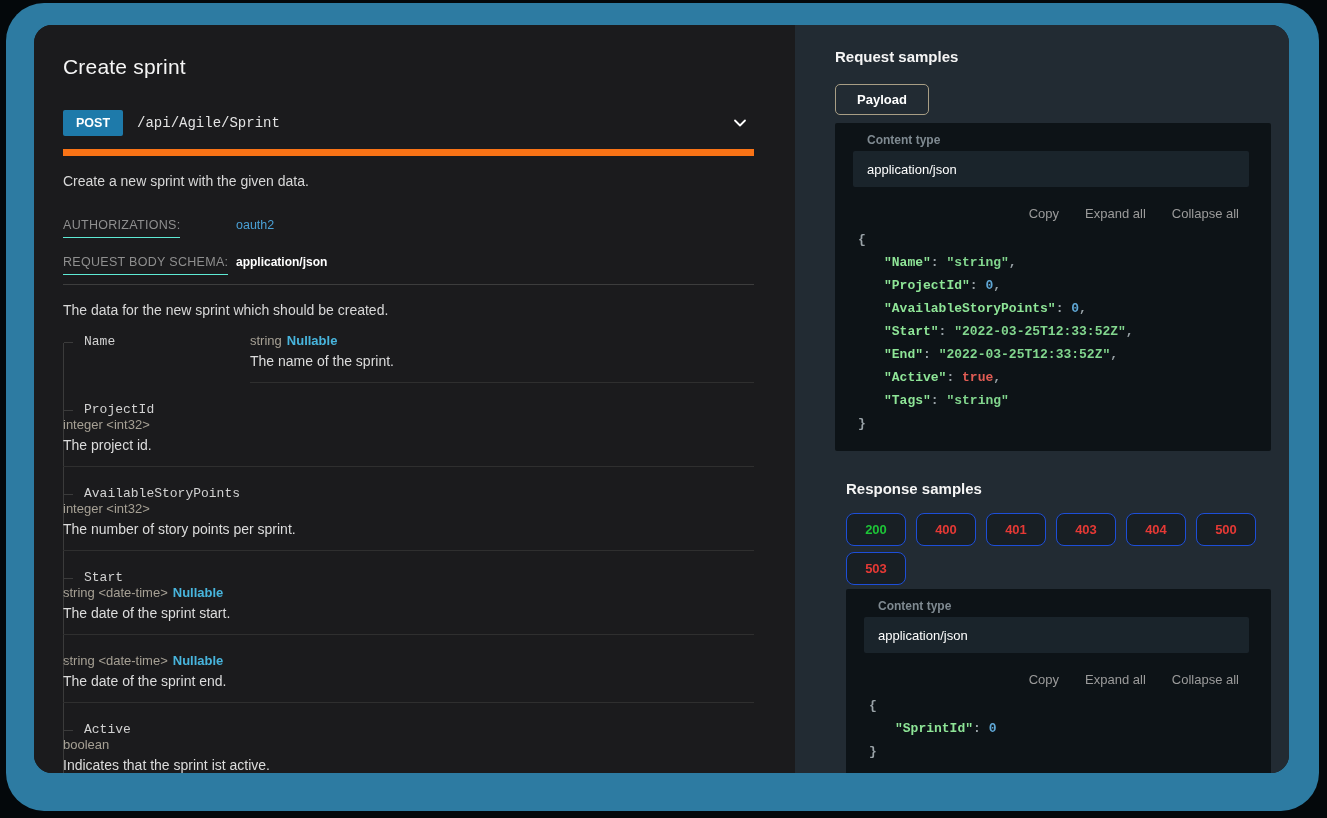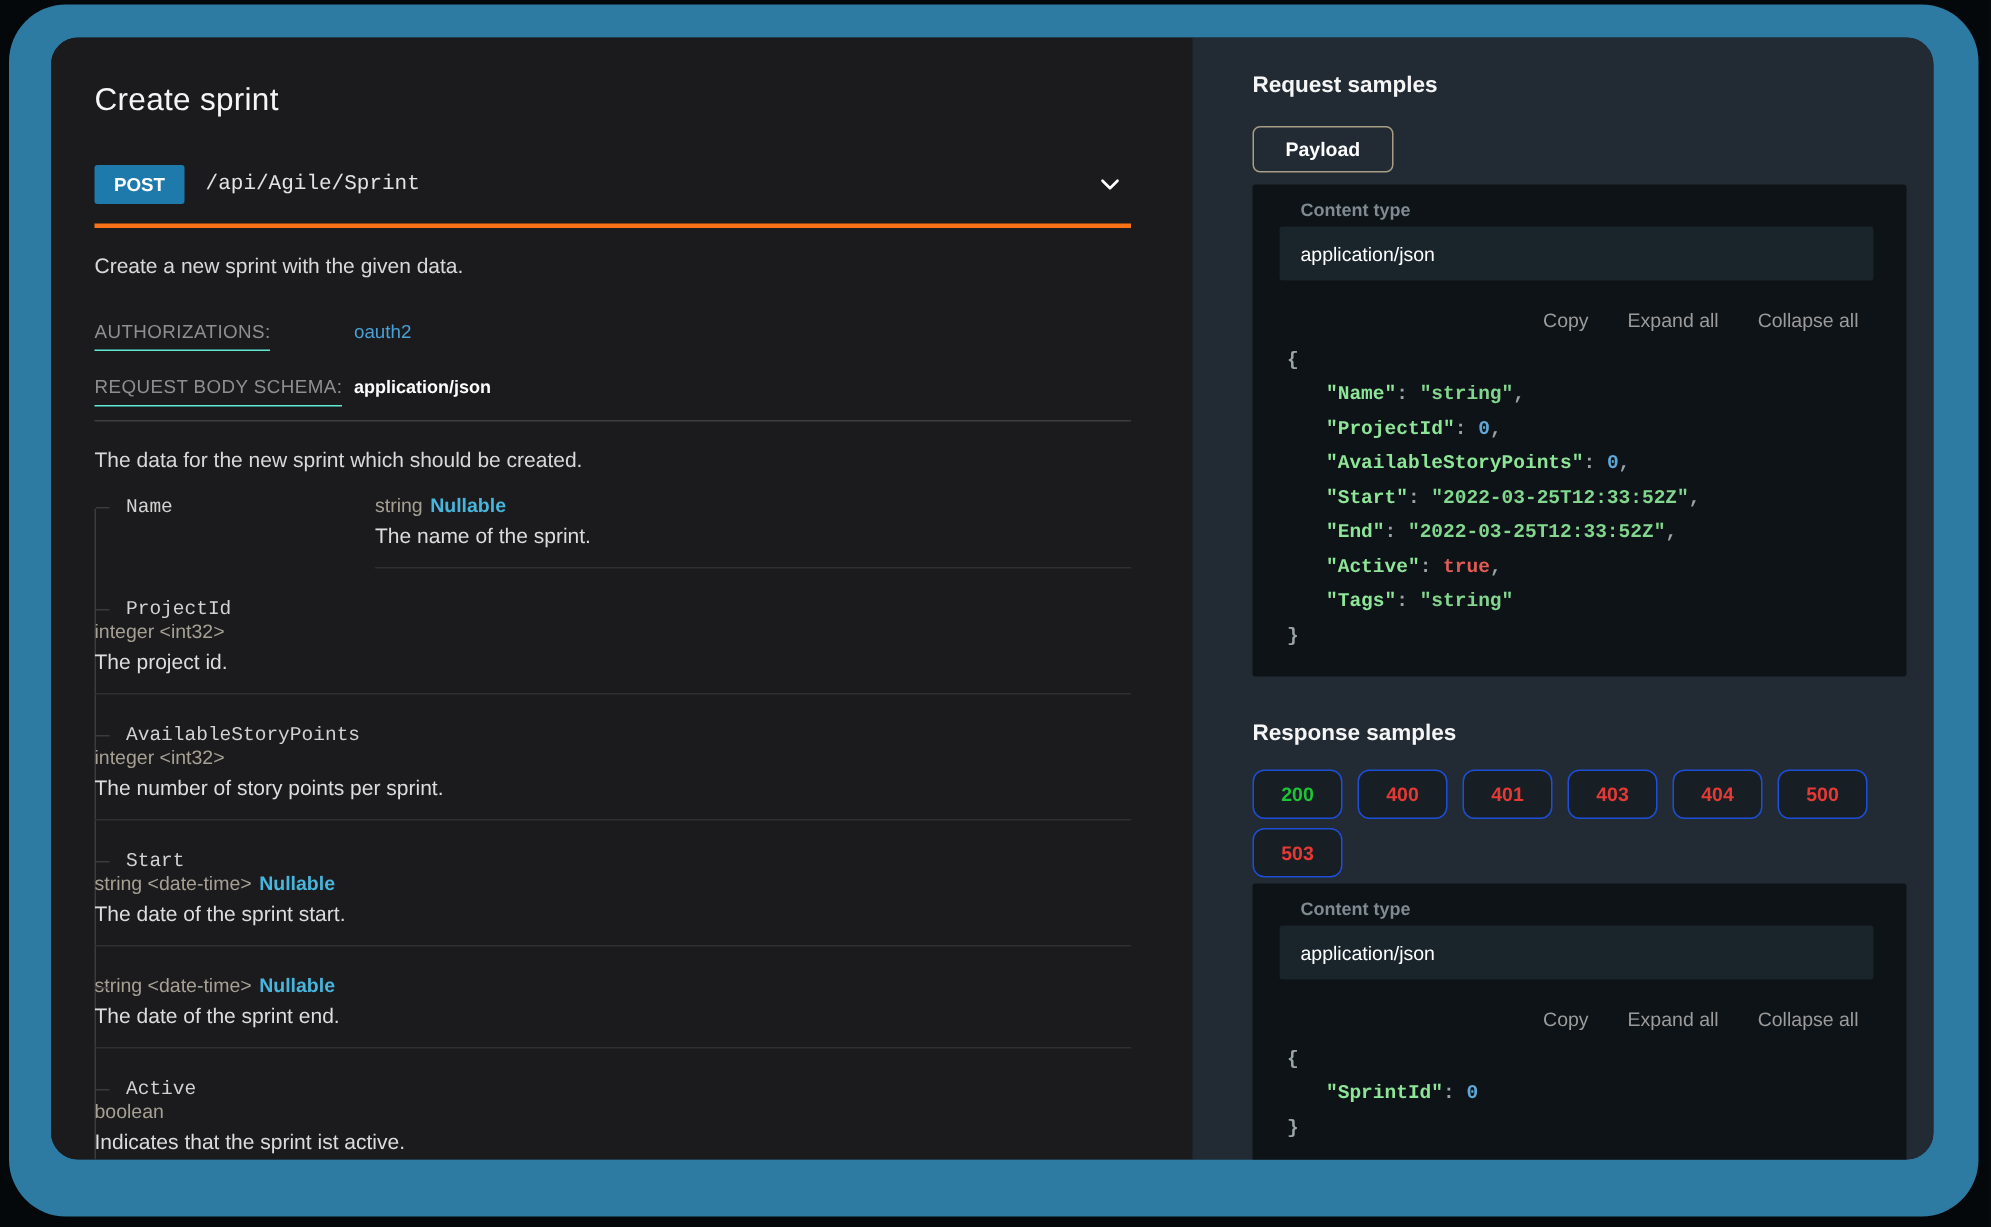--- a/index.html
+++ b/index.html
@@ -7,21 +7,21 @@
               font-family:"Liberation Sans", sans-serif; }
   .frame { position:absolute; left:6px; top:3px; width:1313px; height:808px;
            background:var(--frame,#2d7ba2); border-radius:38px; }
   .window { position:absolute; left:28px; top:22px; width:1255px; height:748px;
             border-radius:18px; overflow:hidden; display:flex; background:#1b1b1d; }
 
   
   .left-panel { width:761px; background:#1b1b1d; padding:30px 41px 0 29px; }
   .page-title { font-size:21px; font-weight:400; color:#f5f5f5; letter-spacing:.2px; }
   .endpoint-row { margin-top:31px; display:flex; align-items:center; padding-bottom:13px;
-                  border-bottom:3px solid #f97316; cursor:pointer; }
+                  border-bottom:7px solid #f97316; cursor:pointer; }
   .method-badge { background:var(--post-badge,#1e7aaa); color:#fff; font-size:12.5px; font-weight:bold;
                   padding:6px 13px; border-radius:2px; margin-right:14px; }
   .endpoint-path { flex:1; font-family:"Liberation Mono", monospace; font-size:14px; color:#e3e3e3; }
   .chev { width:16px; height:16px; margin-right:6px; }
   .op-desc { margin-top:17px; font-size:14px; color:#d8d8d8; }
   .def-row { display:flex; align-items:baseline; margin-top:29px; font-size:12.5px; }
   .def-row.schema { margin-top:17px; padding-bottom:9px; border-bottom:1px solid #3d3d3d; }
   .dt { width:173px; color:#8f8f8f; letter-spacing:.3px; }
   .dt span { display:inline-block; border-bottom:1px solid #5eead4; padding-bottom:5px; }
   .link { color:var(--link,#4aa0d5); cursor:pointer; }
@@ -58,21 +58,21 @@
                  padding:19px 32px 0 0; font-size:13px; color:#9b9b9b; }
   .actions-row span { cursor:pointer; }
   pre.code { margin-top:7px; padding:0 23px; font-family:"Liberation Mono", monospace;
              font-size:13px; line-height:23px; color:#9aa3a8; font-weight:bold; }
   .tok-key { color:var(--code-key,#8ee597); }
   .tok-str { color:var(--code-string,#7fd48c); }
   .tok-num { color:var(--code-number,#5fa7d5); }
   .tok-bool{ color:var(--code-bool,#e05c54); }
   .tok-p   { color:#9aa3a8; }
 
-  .response-block { margin-top:29px; }
+  .response-block { margin-top:29px;margin-left:11px; }
   .status-row { margin-top:16px; display:flex; flex-wrap:wrap; gap:6px 10px; max-width:436px; }
   .status-btn { width:60px; height:33px; border:1px solid #1d4ed8; border-radius:8px;
                 background:rgba(0,0,0,0.28); font-size:13px; font-weight:bold;
                 display:flex; align-items:center; justify-content:center; cursor:pointer;
                 font-family:"Liberation Sans", sans-serif; }
   .status-success { color:var(--success,#1dc437); }
   .status-error   { color:var(--error,#e53935); }
   .response-panel { margin-top:4px; }
 </style>
 </head>

